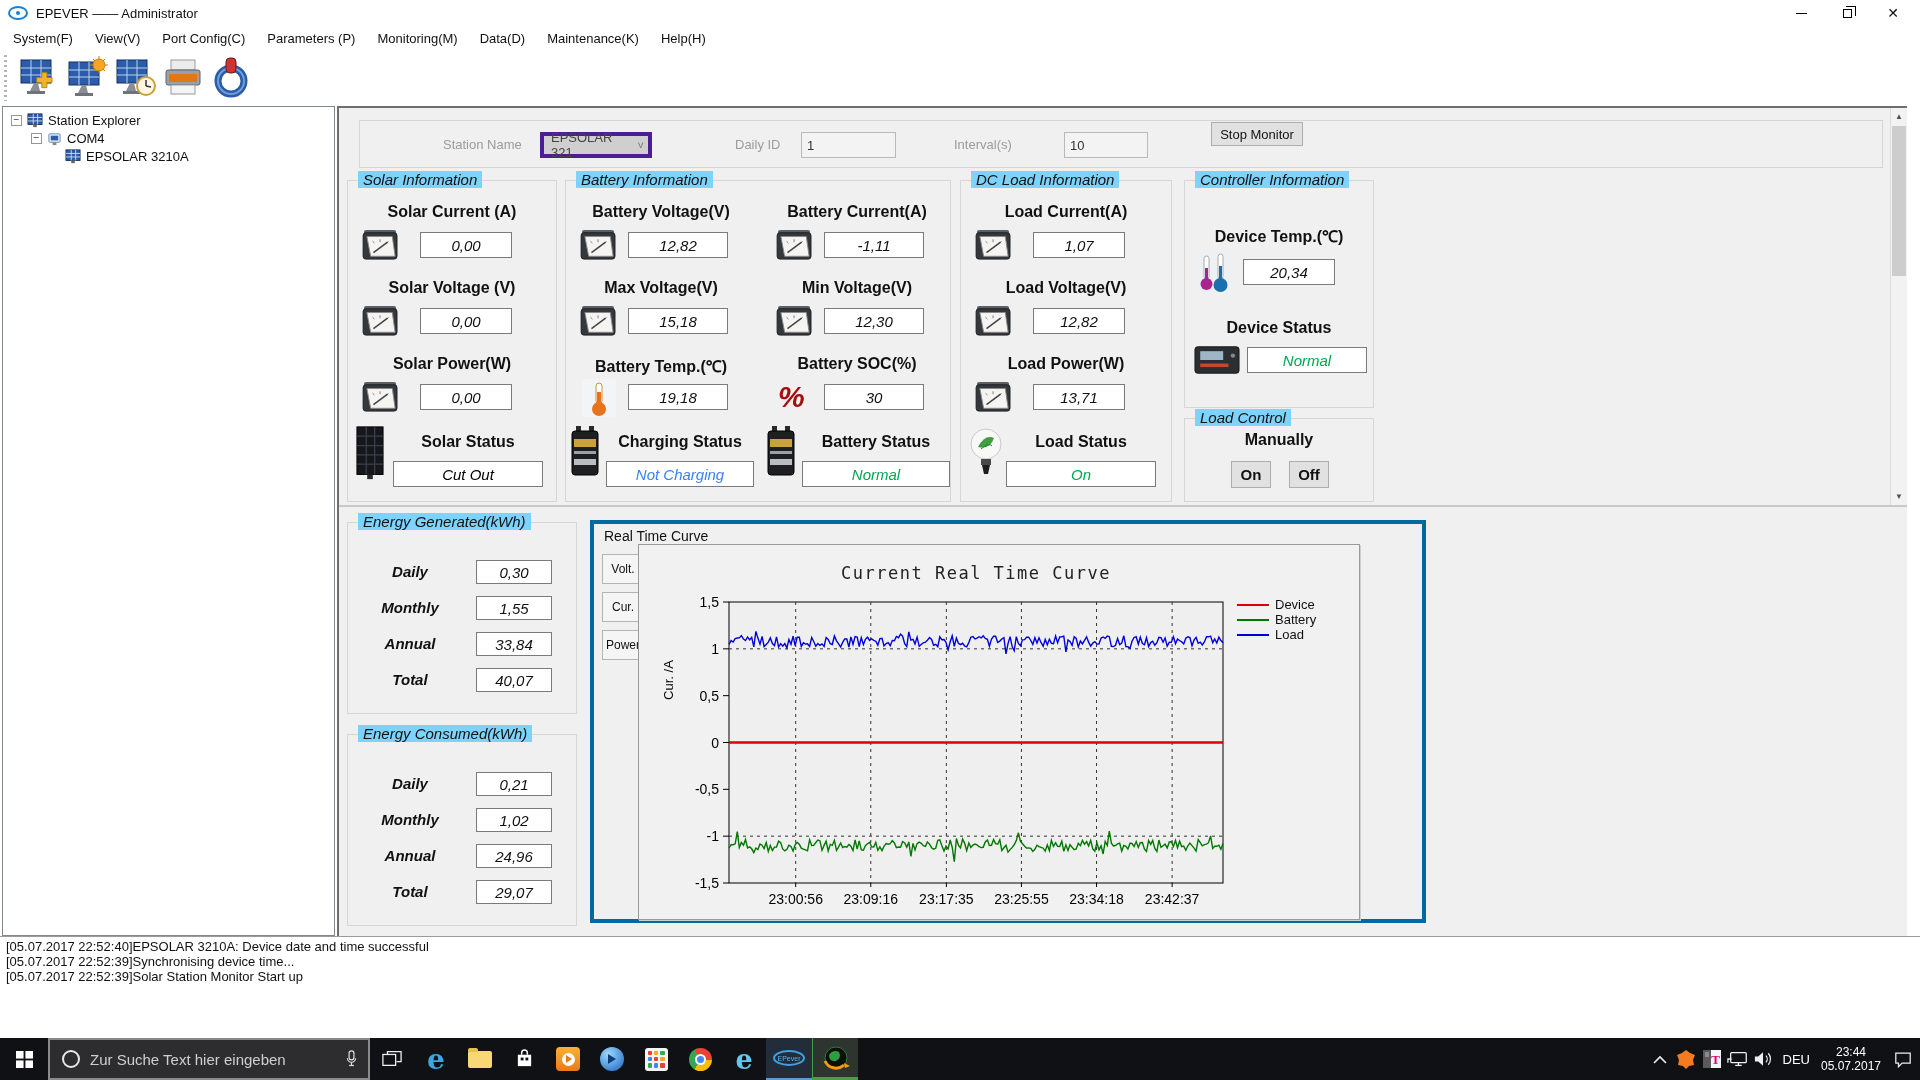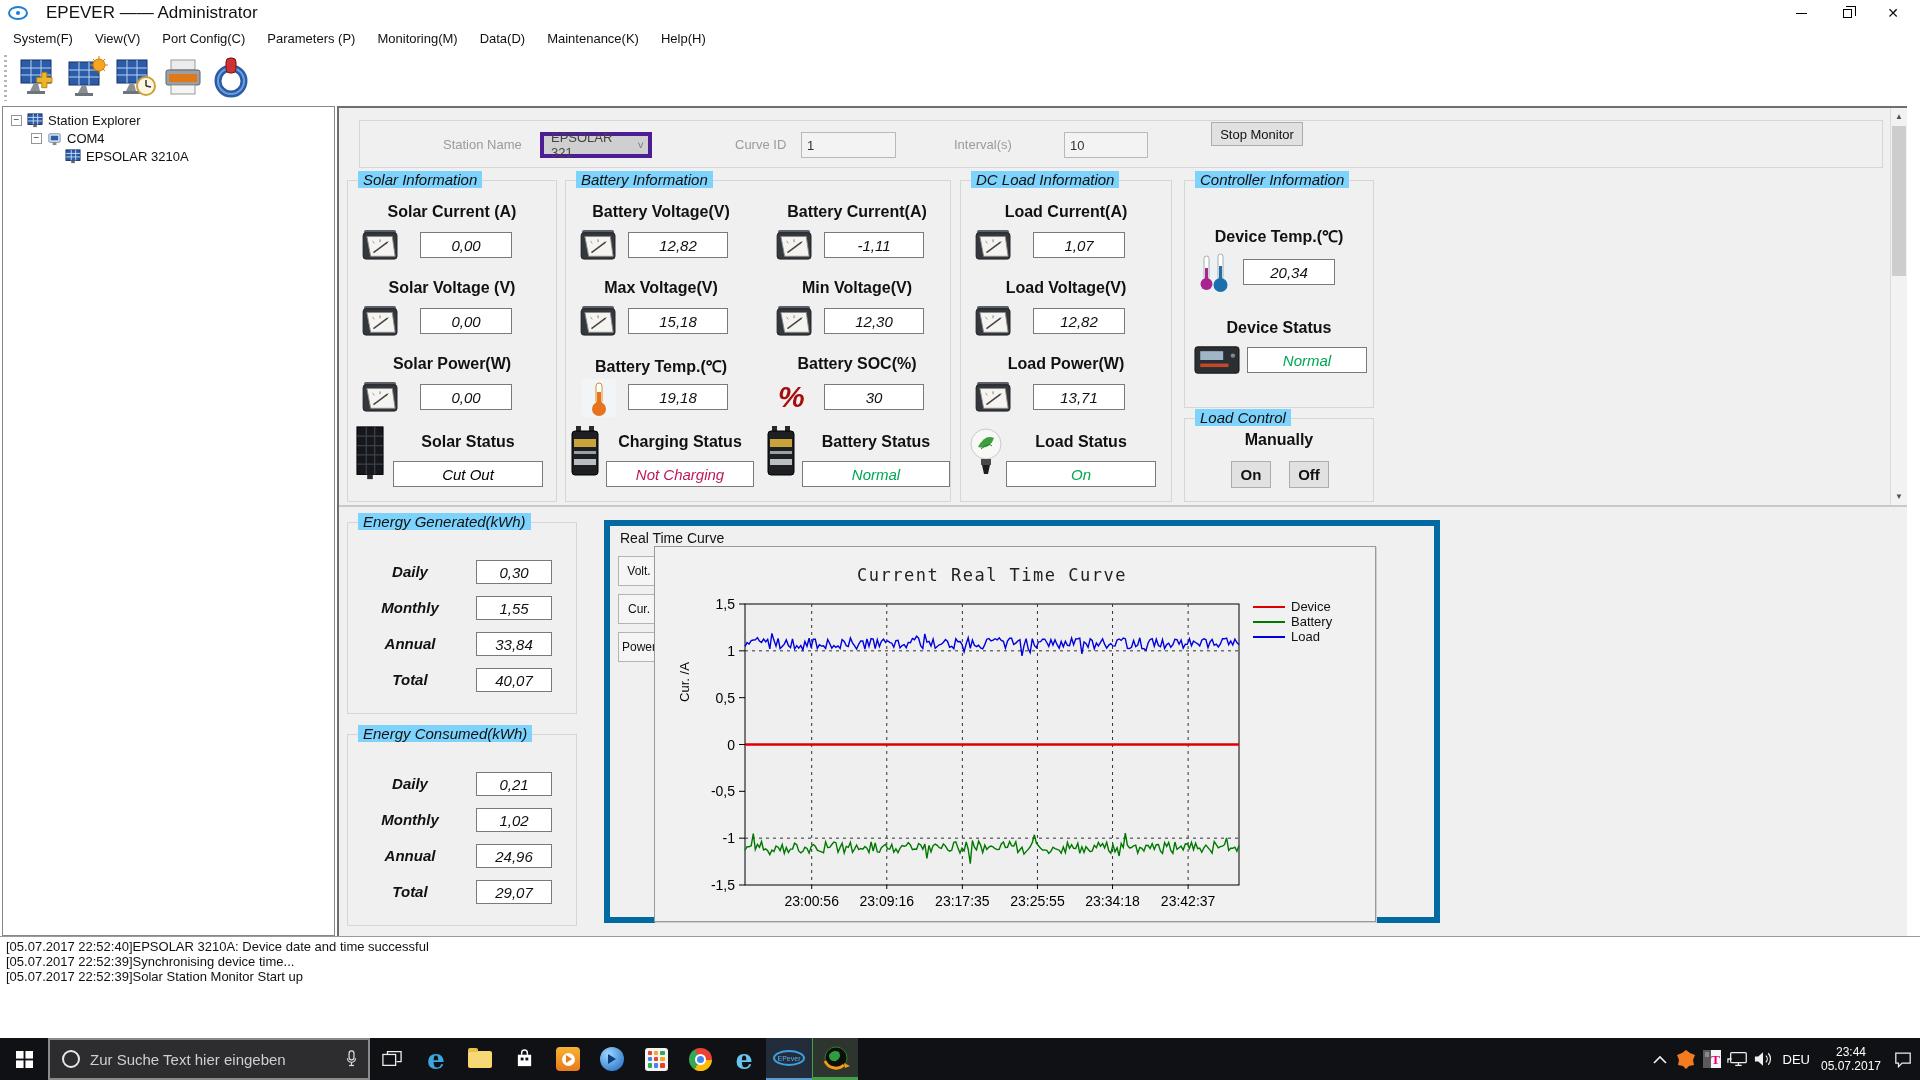--- a/index.html
+++ b/index.html
@@ -1,21 +1,21 @@
 <!DOCTYPE html>
 <html><head>
 <meta charset="utf-8">
 <style>
 *{box-sizing:border-box;margin:0;padding:0}
 html,body{width:1920px;height:1080px;overflow:hidden;background:#fff;font-family:"Liberation Sans",sans-serif;color:#111}
 .screen{position:relative;width:1920px;height:1080px;background:#fff}
 
 .titlebar{position:absolute;left:0;top:0;width:1920px;height:26px;background:#fff;display:flex;align-items:center}
 .logo{margin-left:8px;width:20px;height:14px}
-.title-text{margin-left:18px;font-size:17px}
+.title-text{margin-left:8px;font-size:13px}
 .win-controls{position:absolute;right:4px;top:0;height:26px;display:flex}
 .win-btn{width:46px;height:26px;display:flex;align-items:center;justify-content:center;cursor:default}
 .glyph-min{width:11px;height:1px;background:#000}
 .glyph-restore{width:9px;height:9px;border:1px solid #000;position:relative;background:#fff}
 .glyph-restore:before{content:"";position:absolute;left:2px;top:-4px;width:9px;height:9px;border:1px solid #000;border-left:none;border-bottom:none}
 .glyph-close{font-size:14px;line-height:14px}
 
 .menubar{position:absolute;left:0;top:26px;width:1920px;height:24px;background:#fff;display:flex;align-items:center;padding-left:2px}
 .menu-item{font-size:13px;padding:3px 11px}
 .toolbar{position:absolute;left:0;top:50px;width:1920px;height:56px;background:#fff;display:flex;align-items:center}
@@ -39,21 +39,21 @@
 .btn-bold{font-weight:bold;font-size:15px}
 .mon-label{position:absolute;font-size:13px;color:#9b9b9b;white-space:nowrap}
 .mon-field{position:absolute;background:#f3f3f3;border:1px solid #b9b9b9;font-size:13px;color:#333;display:flex;align-items:center;padding-left:5px}
 .dropdown{position:absolute;background:#cfcfcf;border:4px solid #4c1d95;font-size:13px;color:#444;display:flex;align-items:center;padding:0 4px 0 7px;justify-content:space-between}
 .vscroll{position:absolute;right:0;top:0;width:17px;height:397px;background:#f2f2f2;border-left:1px solid #dcdcdc}
 .sb-btn{position:absolute;left:0;width:16px;height:17px;display:flex;align-items:center;justify-content:center;font-size:8px;color:#505050;background:#f2f2f2}
 .sb-thumb{position:absolute;left:1px;top:18px;width:14px;height:150px;background:#cdcdcd}
 
 .erow-label{position:absolute;font-weight:bold;font-style:italic;font-size:15px;width:100px;text-align:center}
 
-.curve-panel{position:absolute;left:265px;top:11px;width:836px;height:403px;border:6px solid #0369a1}
+.curve-panel{position:absolute;left:251px;top:11px;width:836px;height:403px;border:4px solid #0369a1}
 .curve-header{position:absolute;top:4px;left:10px;font-size:14px}
 .rtc-tab{position:absolute;left:8px;width:42px;height:30px;background:#f5f5f5;border:1px solid #b3b3b3;font-size:12px;display:flex;align-items:center;justify-content:center}
 .chart-box{position:absolute;left:44px;top:20px;width:722px;height:376px;background:#f1f1f1;border:1px solid #9a9a9a;box-shadow:1px 1px 0 #cfcfcf}
 #rtc-legend{position:absolute;left:598px;top:52px;font-size:13px}
 .leg-row{display:flex;align-items:center;height:15px}
 .leg-line{width:32px;height:2px;margin-right:6px}
 
 .log{position:absolute;left:0;top:936px;width:1920px;height:102px;background:#fff;border-top:1px solid #9a9a9a;padding:2px 6px;font-size:13px;line-height:15px}
 
 .taskbar{position:absolute;left:0;top:1038px;width:1920px;height:42px;background:#101114;display:flex;align-items:center;color:#eee}
@@ -218,21 +218,21 @@
   <div class="main-panel">
 
     <div class="upper">
 
       <div class="gb" style="left:20px;top:12px;width:1524px;height:48px">
         <span class="mon-label" style="left:83px;top:16px">Station Name</span>
         <div class="dropdown" style="left:180px;top:11px;width:112px;height:26px">
           <span>EPSOLAR 321</span>
           <span style="color:#777;font-size:11px">˅</span>
         </div>
-        <span class="mon-label" style="left:375px;top:16px">Curve ID</span>
+        <span class="mon-label" style="left:375px;top:16px">Daily ID</span>
         <div class="mon-field" style="left:441px;top:11px;width:95px;height:26px">
             <span>1</span>
           </div>
         <span class="mon-label" style="left:594px;top:16px">Interval(s)</span>
         <div class="mon-field" style="left:704px;top:11px;width:84px;height:26px">
             <span>10</span>
           </div>
         <div class="btn" style="position:absolute;left:851px;top:1px;width:92px;height:24px">Stop Monitor</div>
       </div>
 
@@ -363,21 +363,21 @@
             <svg width="30" height="52" viewBox="0 0 30 52">
               <rect x="6" y="1" width="5" height="6" fill="#2a2a2a"></rect>
               <rect x="19" y="1" width="5" height="6" fill="#2a2a2a"></rect>
               <rect x="2" y="6" width="26" height="44" rx="3" fill="#1d1f22" stroke="#000"></rect>
               <rect x="4" y="14" width="22" height="8" fill="#caa23a"></rect>
               <rect x="4" y="26" width="22" height="3" fill="#9aa0a6"></rect>
               <rect x="4" y="34" width="22" height="6" fill="#b9bec4"></rect>
             </svg>
           </span>
         <div class="mlabel" style="left:38px;top:252px;width:152px">Charging Status</div>
-        <div class="vbox" style="left: 40px; top: 280px; width: 148px; height: 26px; color: #be185d;">Not Charging</div>
+        <div class="vbox" style="left: 40px; top: 280px; width: 148px; height: 26px; color: #3b82f6;">Not Charging</div>
         <span class="icon-slot" style="left:200px;top:244px">
             <svg width="30" height="52" viewBox="0 0 30 52">
               <rect x="6" y="1" width="5" height="6" fill="#2a2a2a"></rect>
               <rect x="19" y="1" width="5" height="6" fill="#2a2a2a"></rect>
               <rect x="2" y="6" width="26" height="44" rx="3" fill="#1d1f22" stroke="#000"></rect>
               <rect x="4" y="14" width="22" height="8" fill="#caa23a"></rect>
               <rect x="4" y="26" width="22" height="3" fill="#9aa0a6"></rect>
               <rect x="4" y="34" width="22" height="6" fill="#b9bec4"></rect>
             </svg>
           </span>

